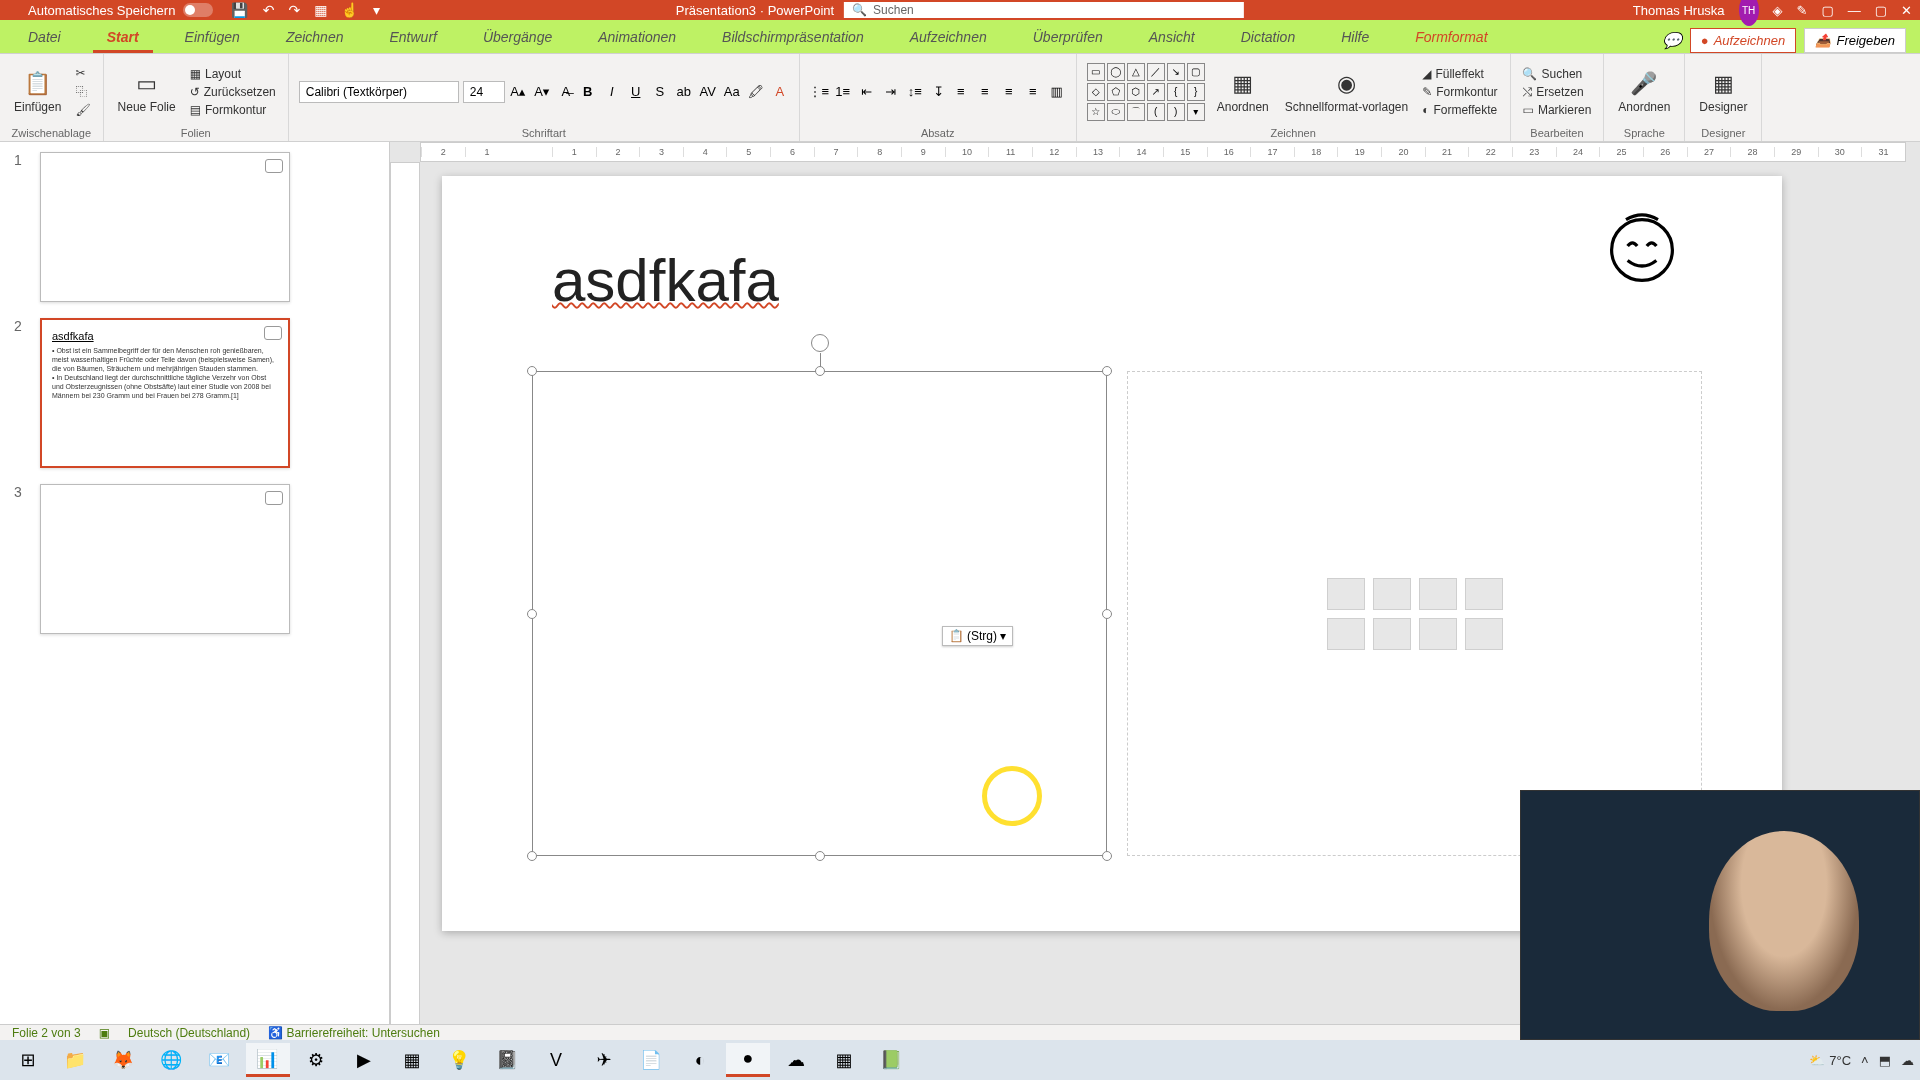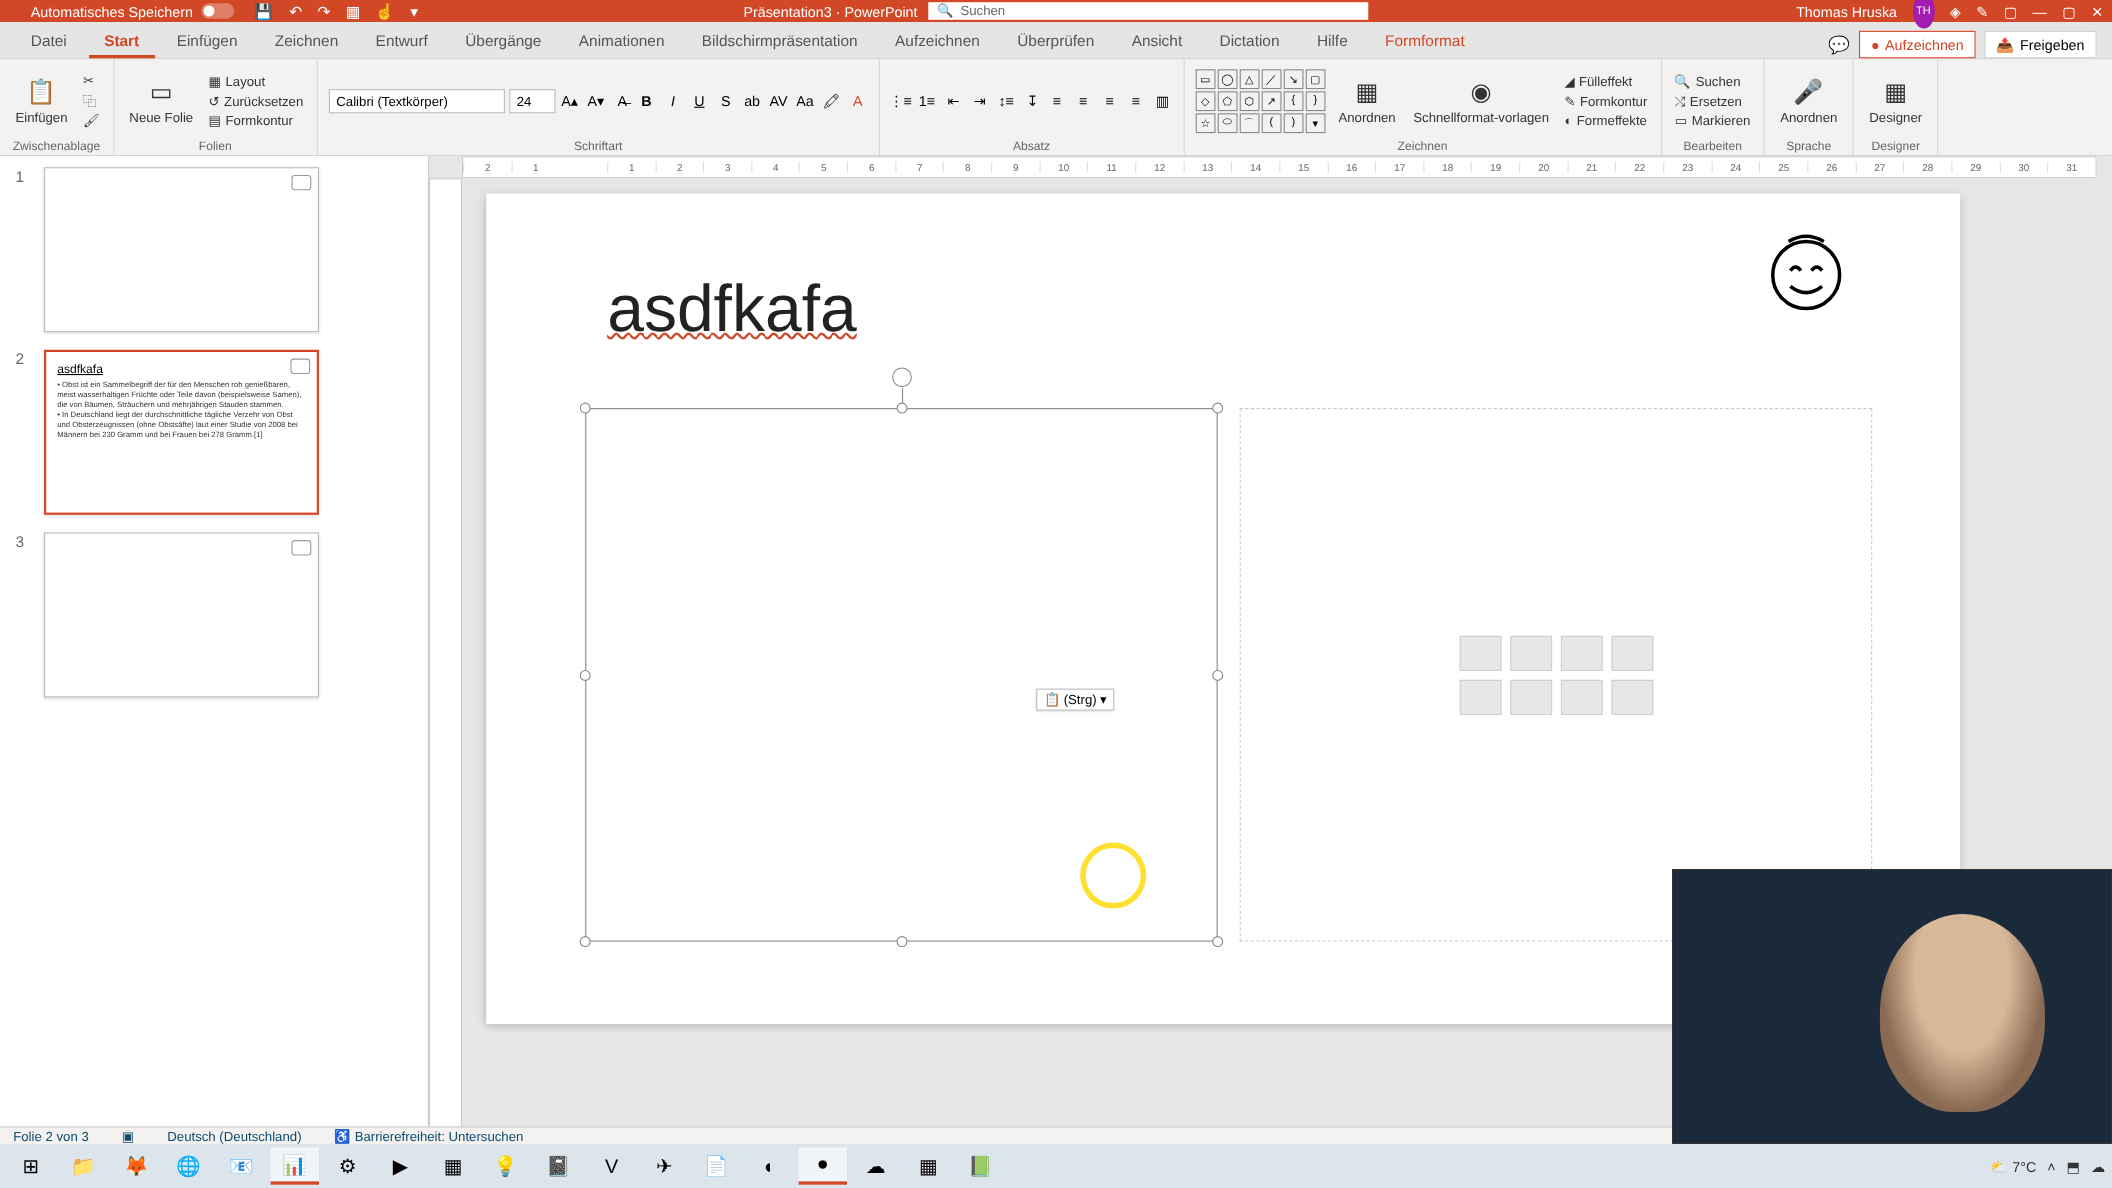--- a/index.html
+++ b/index.html
@@ -13,21 +13,21 @@
 .titlebar .qat { display:flex; gap:14px; margin-left:18px; align-items:center; }
 .titlebar .qat span { font-size:14px; }
 .titlebar .center { position:absolute; left:50%; transform:translateX(-50%); display:flex; align-items:center; gap:10px;justify-content:flex-end; }
 .titlebar .doc { font-size:13px; }
 .titlebar .search { background:#fff; color:#666; width:400px; height:16px; display:flex; align-items:center; padding:0 8px; font-size:12px; gap:6px; }
 .titlebar .right { margin-left:auto; display:flex; gap:14px; align-items:center; }
 .titlebar .avatar { width:20px; height:32px; border-radius:50%; background:#a21caf; display:flex; align-items:center; justify-content:center; font-size:10px; }
 .titlebar .winbtn { font-size:13px; }
 
 
-.tabs { height:34px; background:#e5e5e5; display:flex; align-items:flex-end; padding:0 14px; gap:6px; border-bottom:1px solid #d0d0d0; }
+.tabs { height:34px; background:#bef264; display:flex; align-items:flex-end; padding:0 14px; gap:18px; border-bottom:1px solid #d0d0d0;font-style:italic; }
 .tabs .tab { padding:8px 14px 8px; font-size:14px; color:#555; cursor:pointer; }
 .tabs .tab.active { border-bottom:3px solid #d24726; color:#d24726; font-weight:600; padding-bottom:5px; }
 .tabs .tab.ff { color:#d24726; }
 .tabs .right { margin-left:auto; display:flex; gap:8px; align-items:center; }
 .tabs .right .btn { padding:4px 10px; font-size:13px; border:1px solid #ccc; background:#fff; display:flex; align-items:center; gap:5px; }
 .tabs .right .rec { border-color:#d24726; color:#d24726; }
 
 
 .ribbon { height:88px; background:#f3f2f1; display:flex; border-bottom:1px solid #d0d0d0; font-size:12px; }
 .group { border-right:1px solid #d8d8d8; padding:4px 10px 2px; display:flex; flex-direction:column; }
@@ -83,21 +83,21 @@
 .placeholder .ph-text { padding:10px 18px; font-size:30px; color:#666; }
 .placeholder .ph-text::before { content:"• "; }
 .placeholder .icons { position:absolute; top:50%; left:50%; transform:translate(-50%,-50%); display:grid; grid-template-columns:repeat(4,38px); gap:8px; }
 .placeholder .icons span { width:38px; height:32px; background:#ddd; border:1px solid #bbb; opacity:.7; }
 
 .paste-tag { position:absolute; background:#fff; border:1px solid #bbb; padding:2px 6px; font-size:12px; display:flex; align-items:center; gap:3px; box-shadow:0 1px 2px rgba(0,0,0,.2); }
 
 .highlight { position:absolute; width:60px; height:60px; border:5px solid #ffe030; border-radius:50%; }
 
 
-.statusbar { position:absolute; bottom:0; left:0; right:0; height:16px; background:#f3f2f1; border-top:1px solid #ccc; display:flex; align-items:center; padding:0 12px; font-size:12px; color:#0c4a6e; gap:30px; }
+.statusbar { position:absolute; bottom:0; left:0; right:0; height:16px; background:#f3f2f1; border-top:1px solid #ccc; display:flex; align-items:center; padding:0 12px; font-size:12px; color:#4d7c0f; gap:18px; }
 .statusbar .right { margin-left:auto; display:flex; gap:12px; align-items:center; }
 .taskstrip { position:absolute; bottom:0; left:0; right:0; height:40px; background:#dce4ec; display:flex; align-items:center; padding:0 6px; gap:4px; }
 .taskstrip .tbtn { width:44px; height:34px; display:flex; align-items:center; justify-content:center; font-size:18px; }
 .taskstrip .tbtn.active { border-bottom:3px solid #d24726; background:rgba(255,255,255,.6); }
 .taskstrip .tray { margin-left:auto; display:flex; gap:10px; align-items:flex-end; font-size:13px; color:#333; }
 
 
 .webcam { position:absolute; right:0; bottom:40px; width:400px; height:250px; background:#1a2a3a; border:1px solid #333; }
 .webcam .face { position:absolute; right:60px; top:40px; width:150px; height:180px; background:radial-gradient(ellipse at 50% 30%, #d9b89a 40%, #8a6a52 70%); border-radius:50% 50% 45% 45%; }
 </style>

